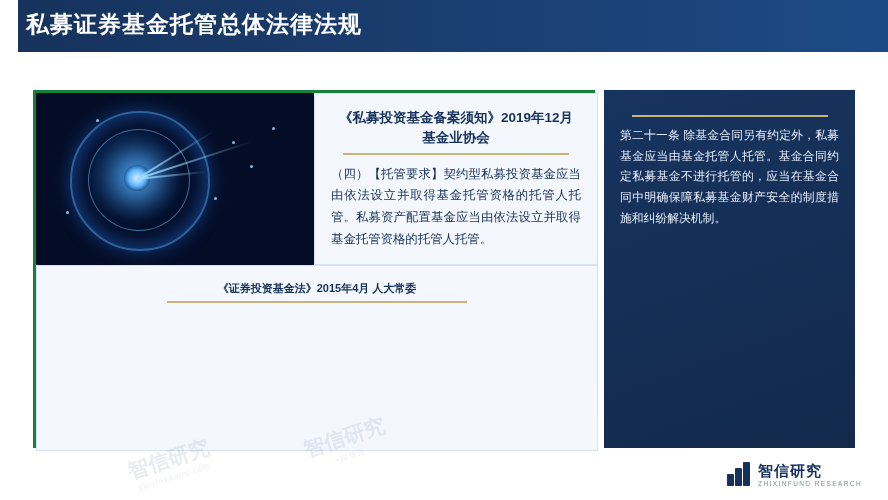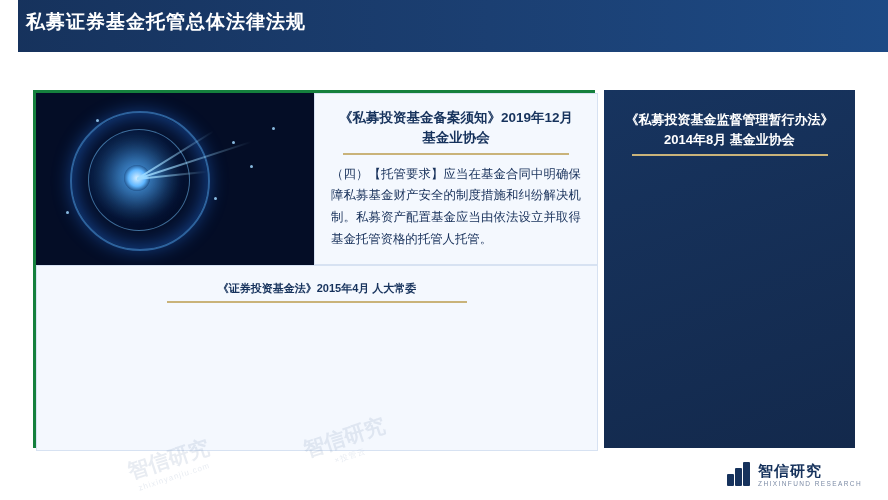--- a/index.html
+++ b/index.html
@@ -26,21 +26,21 @@
   .header-accent {
     position: absolute;
     left: 0; top: 0;
     width: 18px; height: 52px;
     background: #ffffff;
   }
   .header-title {
     position: absolute;
     left: 26px; top: 9px;
     color: #ffffff;
-    font-size: 19px;
+    font-size: 23px;
     font-weight: bold;
     letter-spacing: 1px;
     white-space: nowrap;
   }
   .header-stripes {
     position: absolute;
     right: 0; top: 52px;
     width: 240px; height: 26px;
     overflow: hidden;
   }
@@ -266,43 +266,43 @@
       <div class="dot" style="left:214px; top:72px;"></div>
       <div class="dot" style="left:178px; top:104px;"></div>
       <div class="dot" style="left:236px; top:34px;"></div>
       <div class="dot" style="left:60px; top:26px;"></div>
       <div class="dot" style="left:30px; top:118px;"></div>
     </div>
 
     <div class="card card-a">
       <div class="card-title">《私募投资基金备案须知》2019年12月  基金业协会</div>
       <div class="title-underline"></div>
-      <div class="card-body">（四）【托管要求】应当在基金合同中明确保障私募基金财产安全的制度措施和纠纷解决机制。私募资产配置基金应当由依法设立并取得基金托管资格的托管人托管。</div>
+      <div class="card-body">（四）【托管要求】契约型私募投资基金应当由依法设立并取得基金托管资格的托管人托管。私募资产配置基金应当由依法设立并取得基金托管资格的托管人托管。</div>
     </div>
 
     <div class="card card-b">
       <div class="card-title">《证券投资基金法》2015年4月  人大常委</div>
       <div class="title-underline"></div>
     </div>
 
     <div class="wm wm1">
       <span>智信研究</span>
       <span class="wm-sub">zhixinyanjiu.com</span>
     </div>
     <div class="wm wm2">
       <span>智信研究</span>
       <span class="wm-sub">×投管云</span>
     </div>
   </div>
 
   <div class="right-col">
 
     <div class="r-block r-block-1">
-      <div class="r-title">《私募投资基金监督管理暂行办法》2014年8月  基金业协会</div>
       <div class="r-underline"></div>
+      <div class="r-body">第二十一条  除基金合同另有约定外，私募基金应当由基金托管人托管。基金合同约定私募基金不进行托管的，应当在基金合同中明确保障私募基金财产安全的制度措施和纠纷解决机制。</div>
     </div>
 
 
   </div>
 
   <div class="logo">
     <div class="logo-mark">
       <span class="lm1"></span>
         <span class="lm2"></span>
         <span class="lm3"></span>

